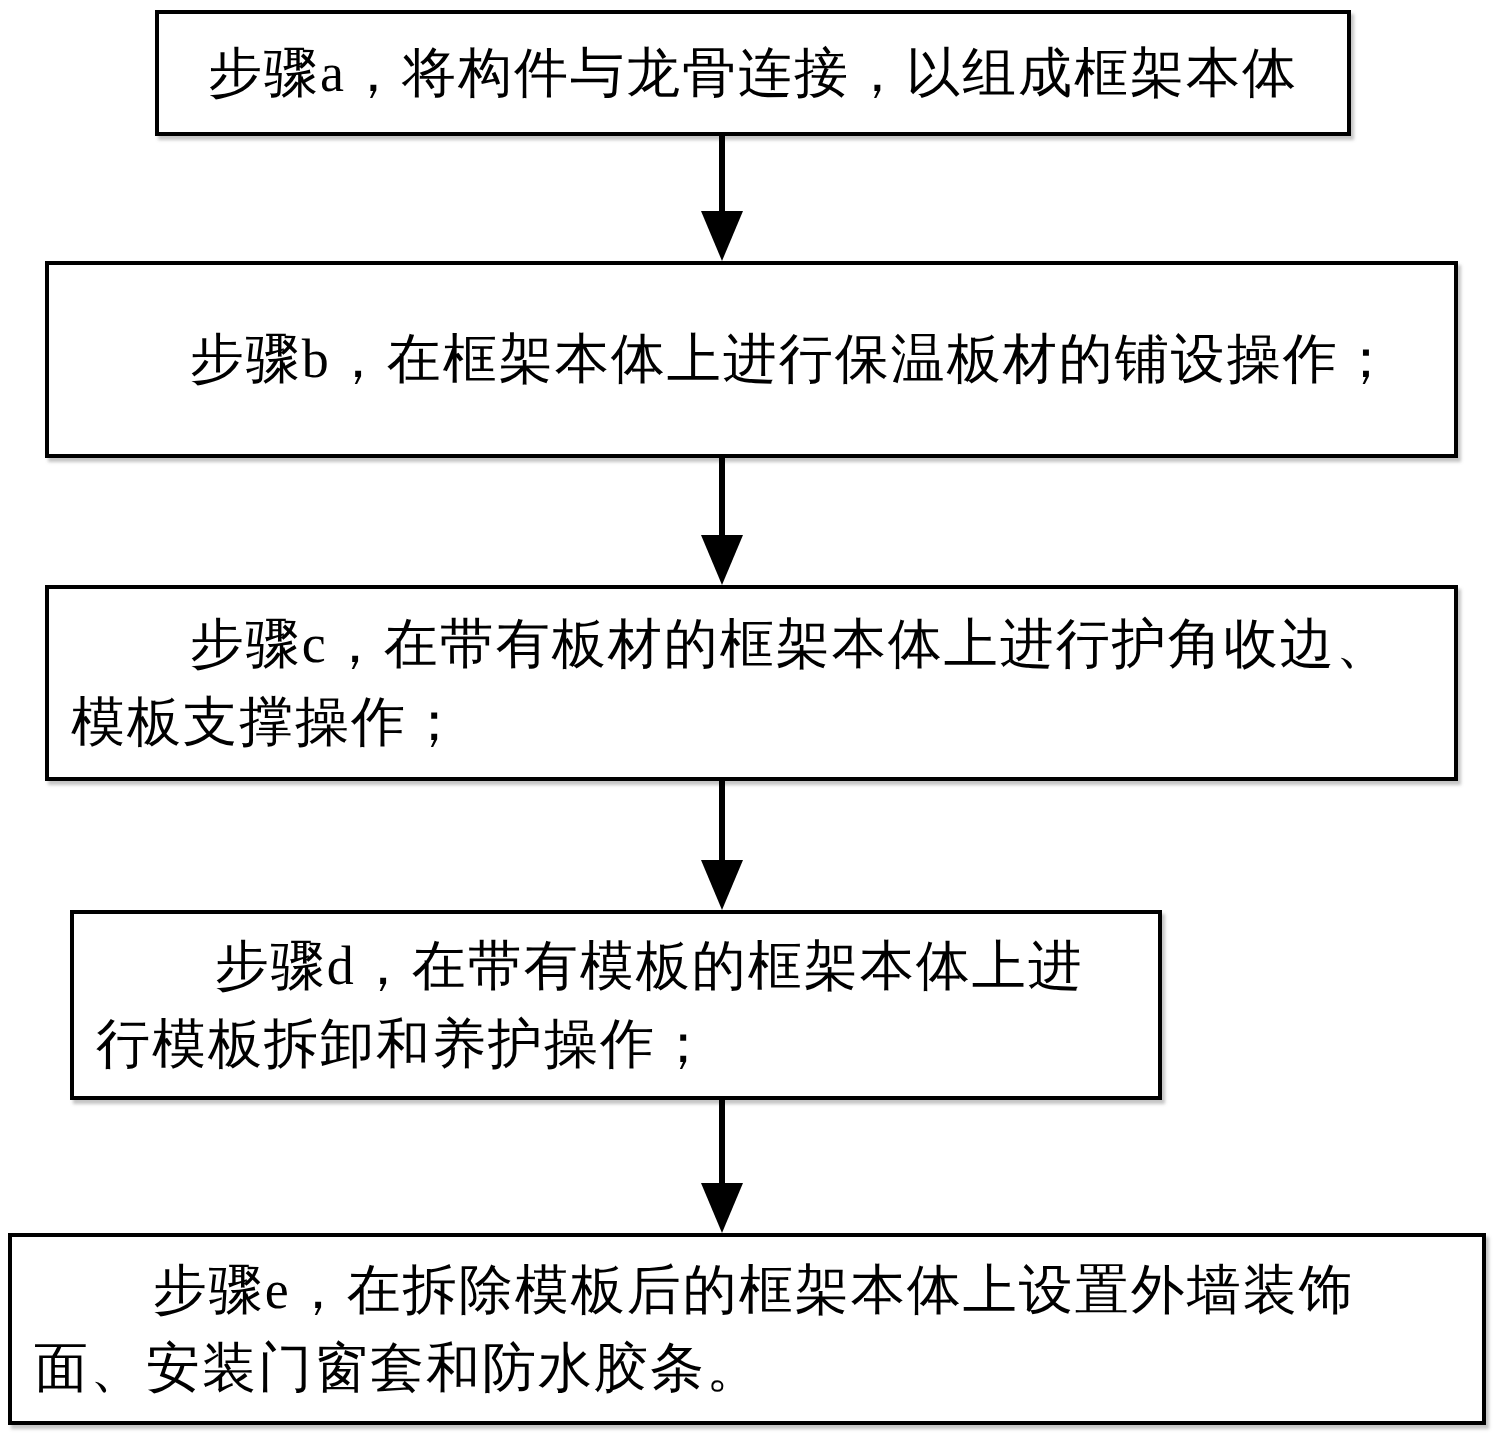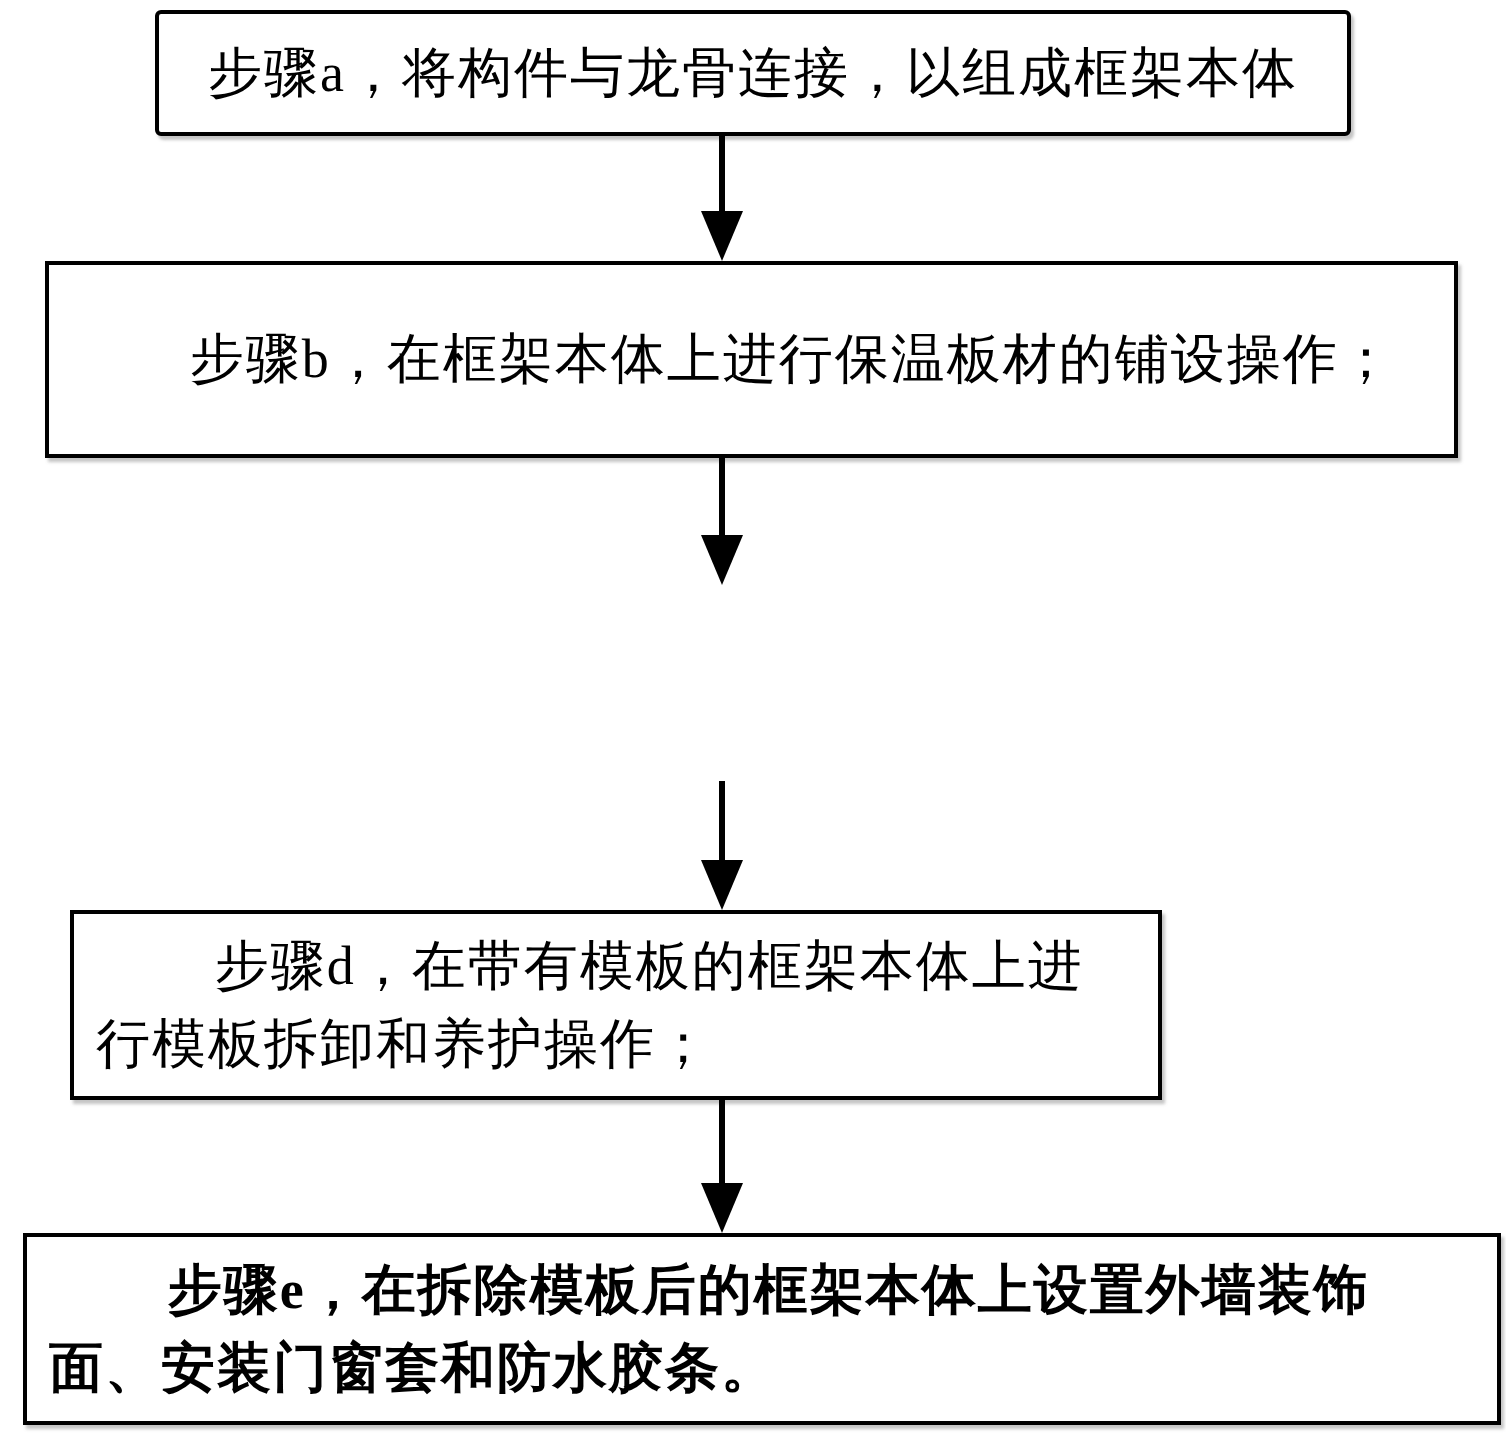--- a/index.html
+++ b/index.html
@@ -28,34 +28,33 @@
     letter-spacing: 2px;
     color: #000000;
   }
   .flow-box p {
     margin: 0;
     width: 100%;
   }
   .box-centered {
     justify-content: center;
     text-align: center;
-    border-radius: 6px;
   }
   .box-paragraph {
     padding: 0 30px 0 22px;
   }
   .box-paragraph p {
     text-indent: 2.2em;
   }
   
   .box-a { left: 155px; top: 10px;   width: 1196px; height: 126px; }
   .box-b { left: 45px;  top: 261px;  width: 1413px; height: 197px; }
   .box-c { left: 45px;  top: 585px;  width: 1413px; height: 196px; }
   .box-d { left: 70px;  top: 910px;  width: 1092px; height: 190px; }
-  .box-e { left: 23px;  top: 1233px; width: 1478px; height: 192px; font-weight: bold; }
+  .box-e { left: 8px;  top: 1233px; width: 1478px; height: 192px; }
 
   .arrow {
     position: absolute;
     width: 50px;
     display: flex;
     flex-direction: column;
     align-items: center;
   }
   .arrow-1 { left: 697px; top: 136px;  height: 125px; }
   .arrow-2 { left: 697px; top: 458px;  height: 127px; }
@@ -90,20 +89,23 @@
 
   <div class="flow-box box-b box-paragraph">
     <p>步骤b，在框架本体上进行保温板材的铺设操作；</p>
   </div>
 
   <div class="arrow arrow-2">
     <div class="arrow-shaft"></div>
     <div class="arrow-head"></div>
   </div>
 
+  <div class="flow-box box-c box-paragraph">
+    <p>步骤c，在带有板材的框架本体上进行护角收边、模板支撑操作；</p>
+  </div>
 
   <div class="arrow arrow-3">
     <div class="arrow-shaft"></div>
     <div class="arrow-head"></div>
   </div>
 
   <div class="flow-box box-d box-paragraph">
     <p>步骤d，在带有模板的框架本体上进行模板拆卸和养护操作；</p>
   </div>
 

